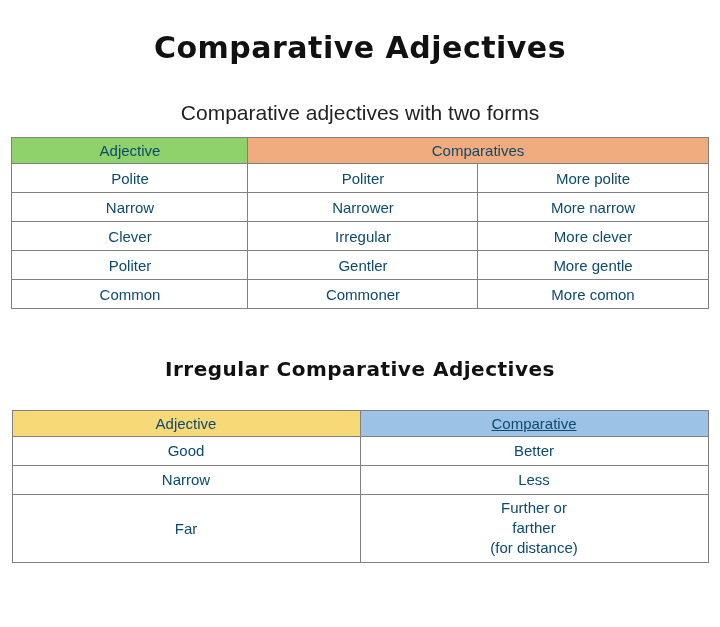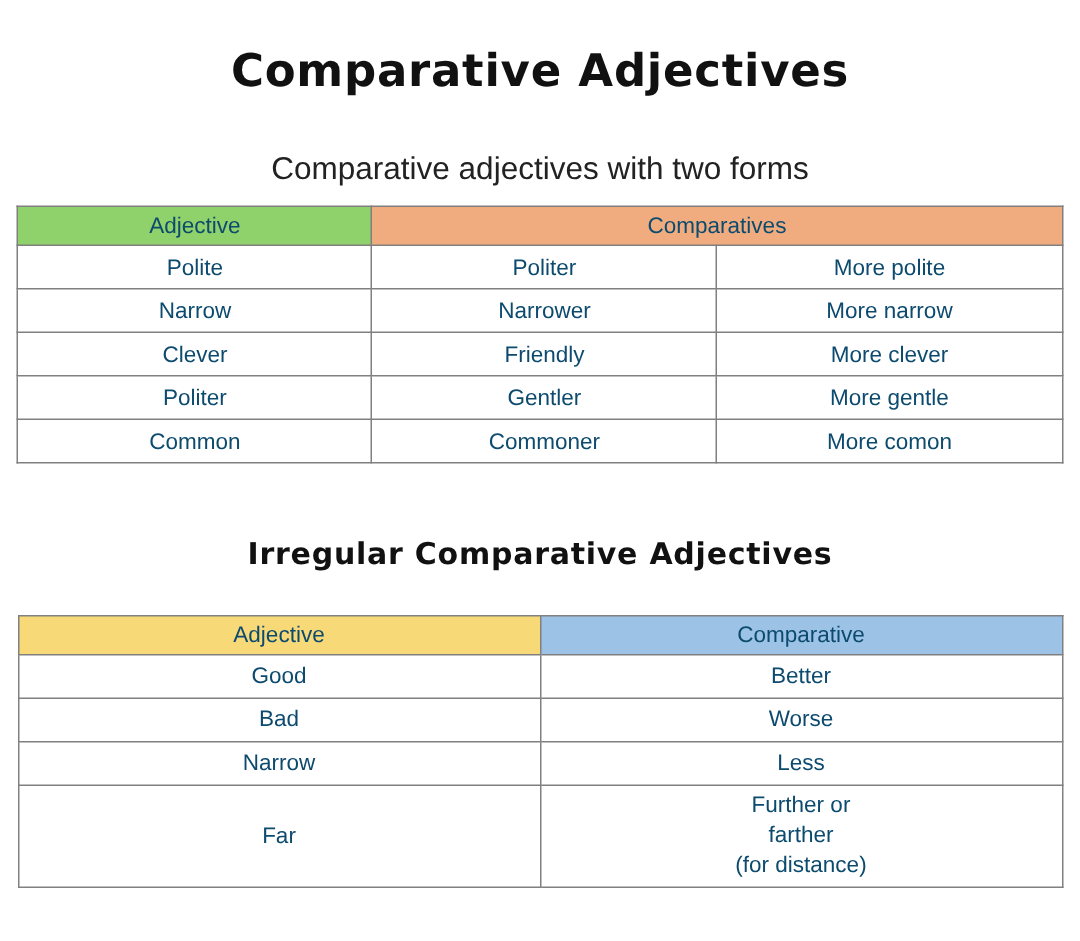--- a/index.html
+++ b/index.html
@@ -80,21 +80,21 @@
 
   
   #table-irregular {
     width: 696px;
   }
   #table-irregular th {
     font-size: 15px;
     padding: 4px 4px;
   }
   .hdr-yellow { background: #f7d978; }
-  .hdr-blue { background: #9cc3e5; }
+  .hdr-blue { background: #9cc3e5; text-decoration: underline; }
   .col-adj2 { width: 348px; }
   .col-cmp2 { width: 348px; }
   #table-irregular tbody td { height: 22px; }
   .multi { line-height: 1.35; }
 </style>
 </head>
 <body>
 
 <div class="page">
 
@@ -119,21 +119,21 @@
         <td>Politer</td>
         <td>More polite</td>
       </tr>
       <tr>
         <td>Narrow</td>
         <td>Narrower</td>
         <td>More narrow</td>
       </tr>
       <tr>
         <td>Clever</td>
-        <td>Friendly</td>
+        <td>Irregular</td>
         <td>More clever</td>
       </tr>
       <tr>
         <td>Politer</td>
         <td>Gentler</td>
         <td>More gentle</td>
       </tr>
       <tr>
         <td>Common</td>
         <td>Commoner</td>
@@ -156,24 +156,20 @@
         <th class="hdr-yellow">Adjective</th>
         <th class="hdr-blue">Comparative</th>
       </tr>
     </thead>
     <tbody>
       <tr>
         <td>Good</td>
         <td>Better</td>
       </tr>
       <tr>
-        <td>Bad</td>
-        <td>Worse</td>
-      </tr>
-      <tr>
         <td>Narrow</td>
         <td>Less</td>
       </tr>
       <tr>
         <td>Far</td>
         <td class="multi">Further or<br>farther<br>(for distance)</td>
       </tr>
 
     </tbody>
   </table>

